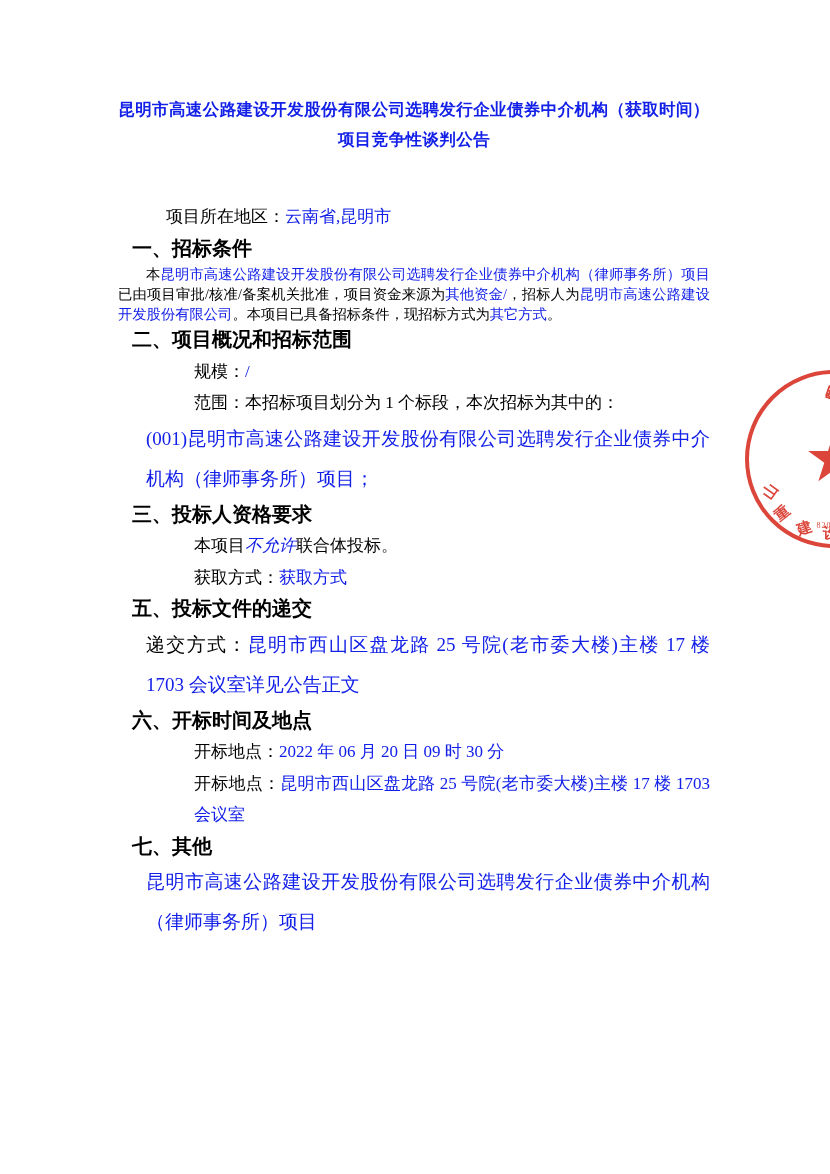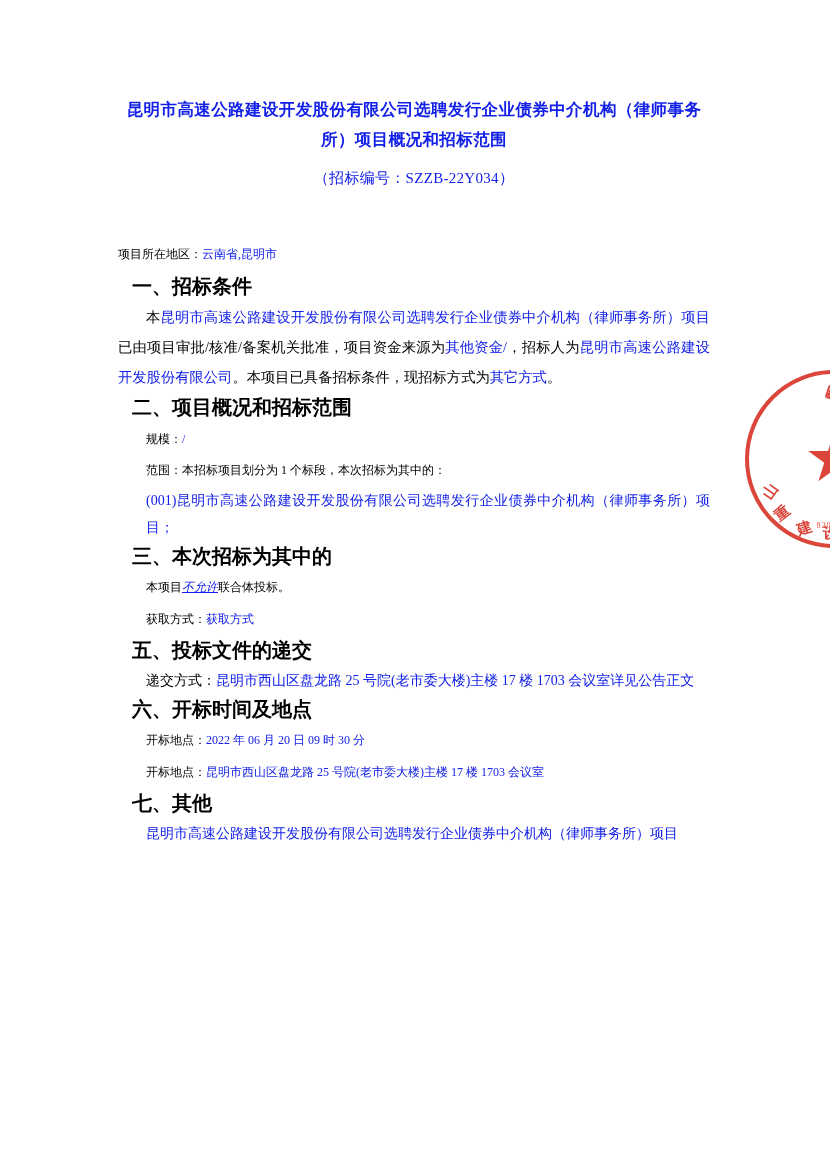--- a/index.html
+++ b/index.html
@@ -38,47 +38,47 @@
   .subtitle {
     color: #1320e8;
     font-size: 15px;
     line-height: 30px;
     text-align: center;
     margin-top: 8px;
     letter-spacing: 0.3px;
   }
   .spacer-lg { height: 46px; }
   .line {
-    font-size: 12px;
+    font-size: 17px;
     line-height: 31.5px;
     text-align: justify;
+    margin-left: 48px;
   }
   .blue { color: #1320e8; }
   .black { color: #000000; }
   .indent-body { padding-left: 28px; }
   .heading {
     font-weight: bold;
     font-size: 20px;
     line-height: 31.5px;
     padding-left: 14px;
   }
   .italic-u {
     font-style: italic;
-    text-decoration: underline;
     color: #1320e8;
   }
   .para {
     font-size: 14.3px;
-    line-height: 30px;
+    line-height: 20px;
     text-indent: 28px;
     text-align: justify;
   }
   .para-nohang {
-    font-size: 14px;
-    line-height: 27px;
+    font-size: 19px;
+    line-height: 40px;
     text-align: justify;
   }
   
   .seal {
     position: absolute;
     left: 745px;
     top: 370px;
     width: 170px;
     height: 170px;
     border-radius: 50%;
@@ -126,22 +126,21 @@
     white-space: nowrap;
   }
 </style>
 </head>
 <body>
 
 <div class="page">
 
   <div class="doc">
 
-    <div class="title">昆明市高速公路建设开发股份有限公司选聘发行企业债券中介机构（律师事务所）项目概况和招标范围</div>
-    <div class="subtitle">（招标编号：SZZB-22Y034）</div>
+    <div class="title">昆明市高速公路建设开发股份有限公司选聘发行企业债券中介机构（获取时间）项目竞争性谈判公告</div>
 
     <div class="spacer-lg"></div>
 
     <div class="line">
       <span class="black">项目所在地区：</span><span class="blue">云南省,昆明市</span>
     </div>
 
     <div class="heading black">一、招标条件</div>
     <div class="para">
       <span class="black">本</span><span class="blue">昆明市高速公路建设开发股份有限公司选聘发行企业债券中介机构（律师事务所）项目</span><span class="black">已由项目审批/核准/备案机关批准，项目资金来源为</span><span class="blue">其他资金/</span><span class="black">，招标人为</span><span class="blue">昆明市高速公路建设开发股份有限公司</span><span class="black">。本项目已具备招标条件，现招标方式为</span><span class="blue">其它方式</span><span class="black">。</span>
@@ -149,21 +148,21 @@
 
     <div class="heading black">二、项目概况和招标范围</div>
     <div class="line indent-body">
       <span class="black">规模：</span><span class="blue">/</span>
     </div>
     <div class="line indent-body">
       <span class="black">范围：本招标项目划分为 1 个标段，本次招标为其中的：</span>
     </div>
     <div class="para-nohang indent-body blue">(001)昆明市高速公路建设开发股份有限公司选聘发行企业债券中介机构（律师事务所）项目；</div>
 
-    <div class="heading black">三、本次招标为其中的</div>
+    <div class="heading black">三、投标人资格要求</div>
     <div class="line indent-body">
       <span class="black">本项目</span><span class="italic-u">不允许</span><span class="black">联合体投标。</span>
     </div>
 
     <div class="line indent-body">
       <span class="black">获取方式：</span><span class="blue">获取方式</span>
     </div>
 
     <div class="heading black">五、投标文件的递交</div>
     <div class="para-nohang indent-body">

